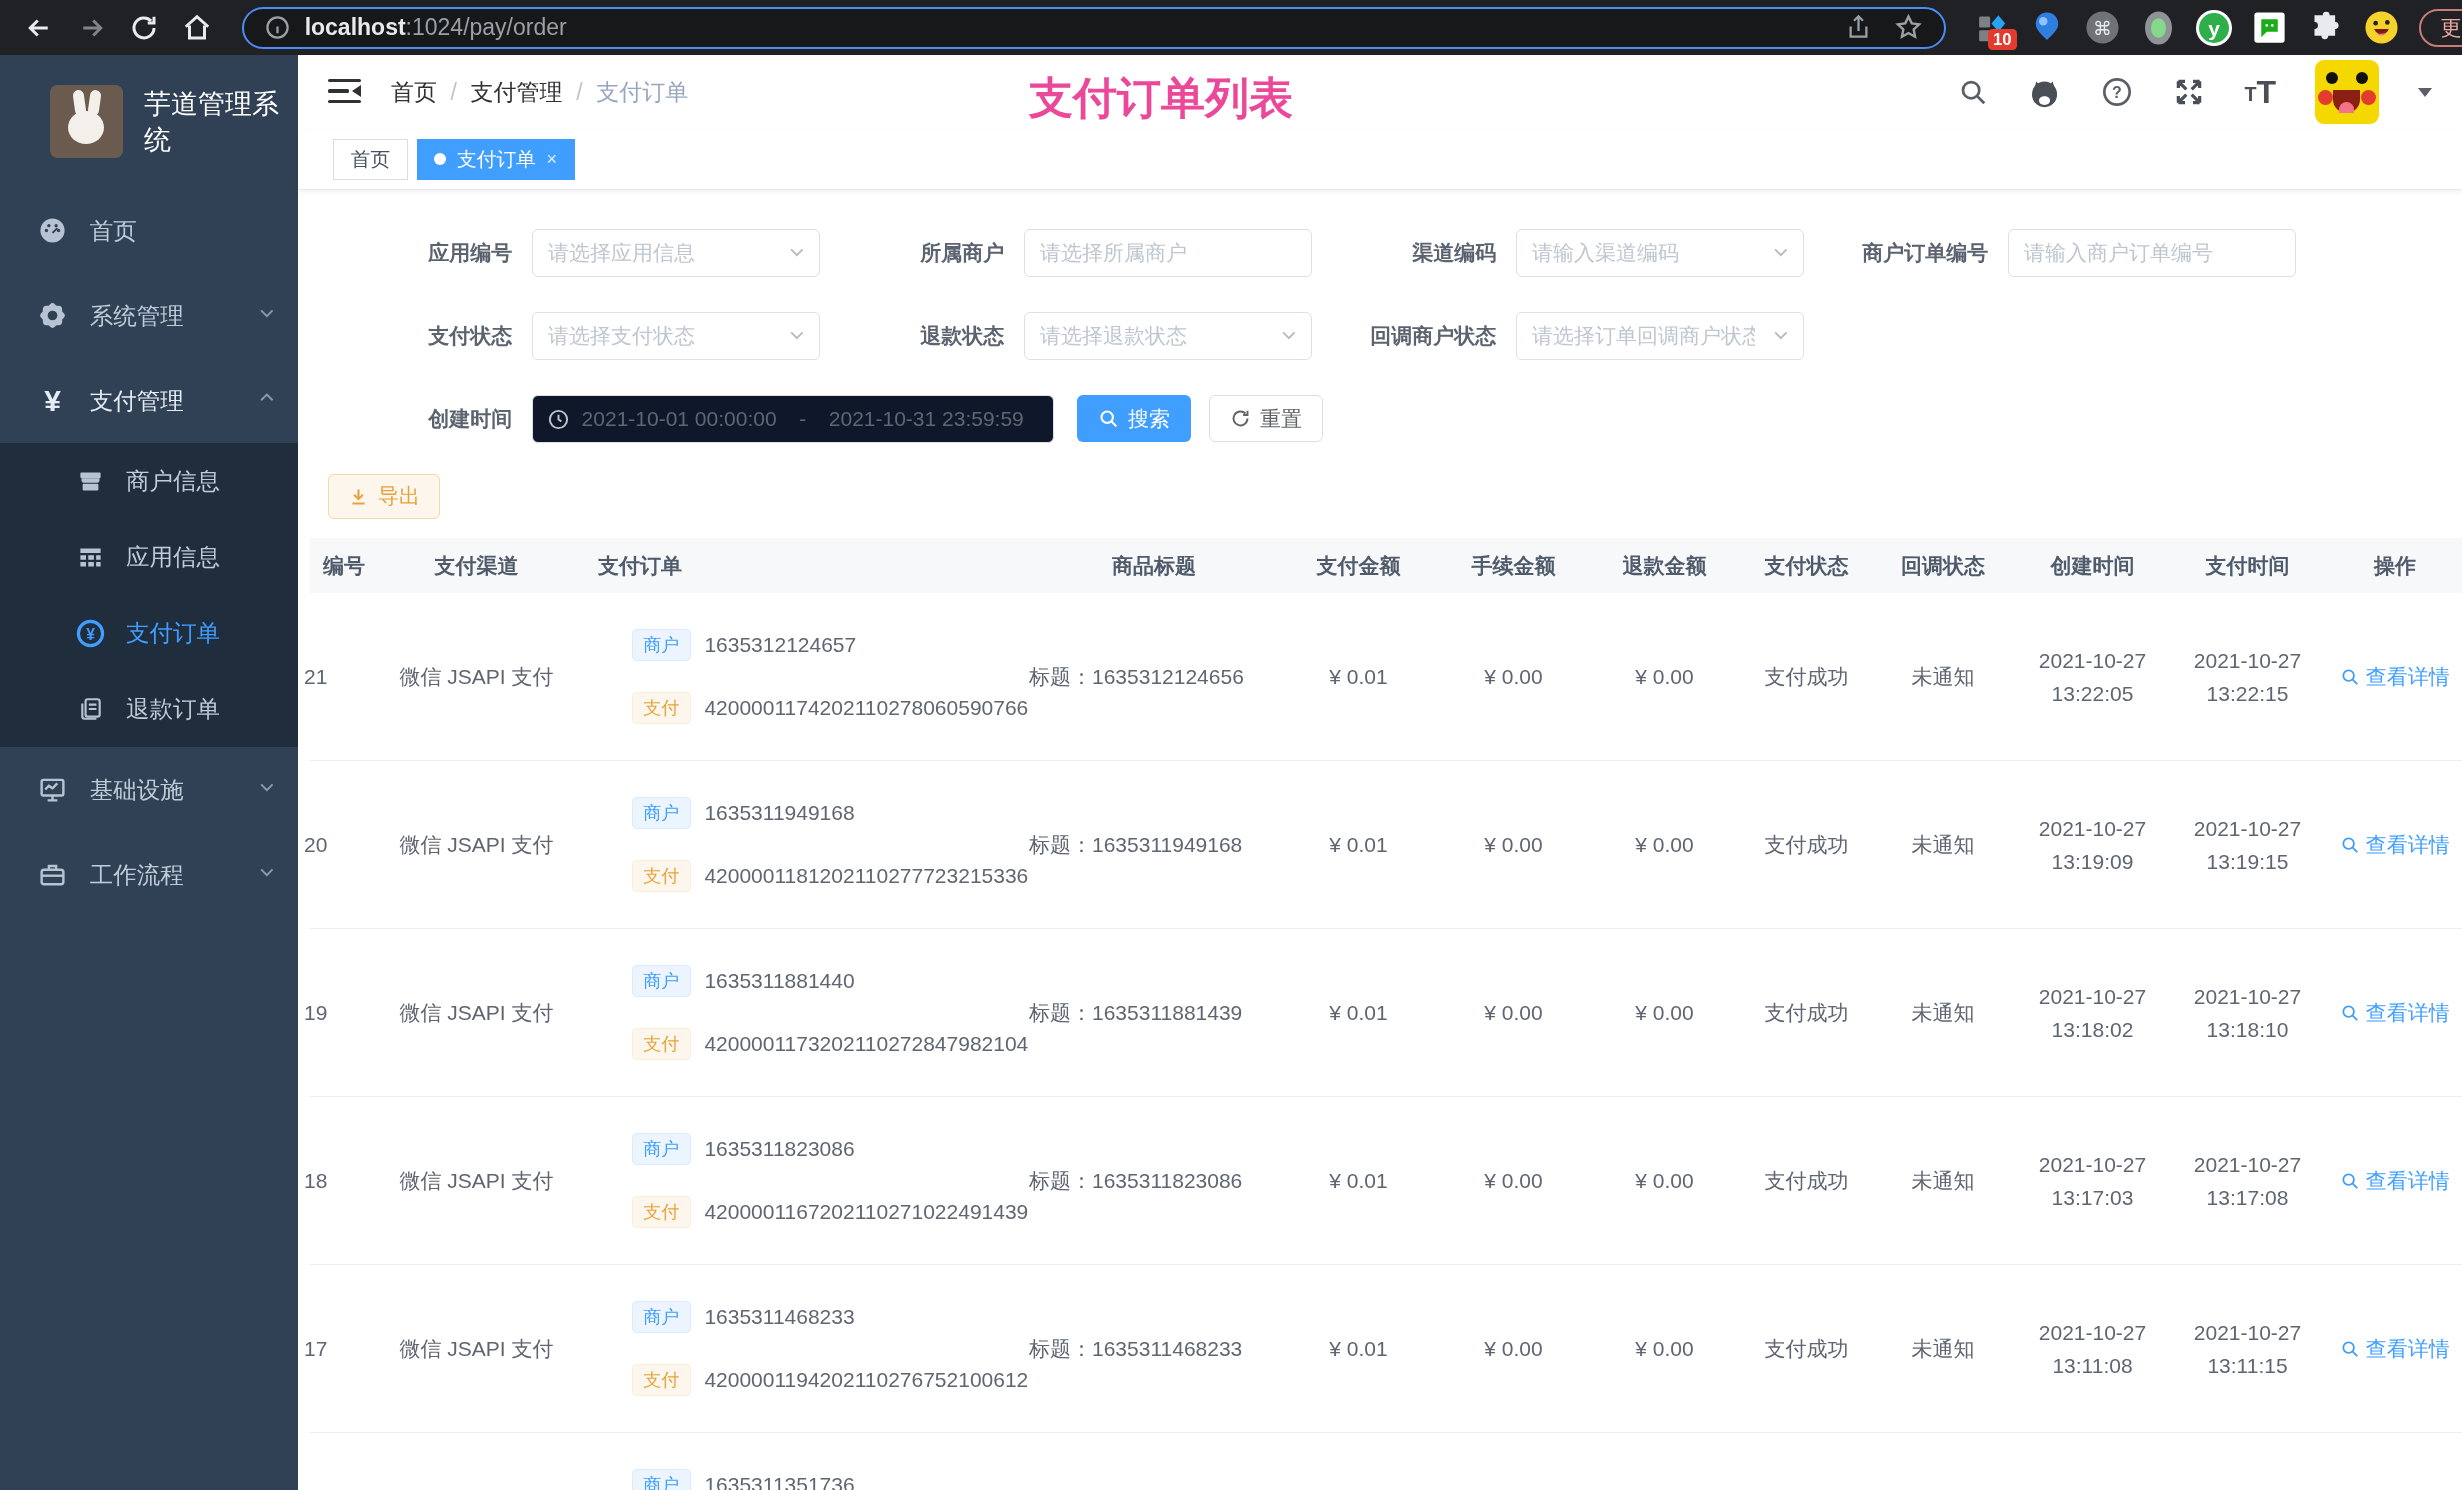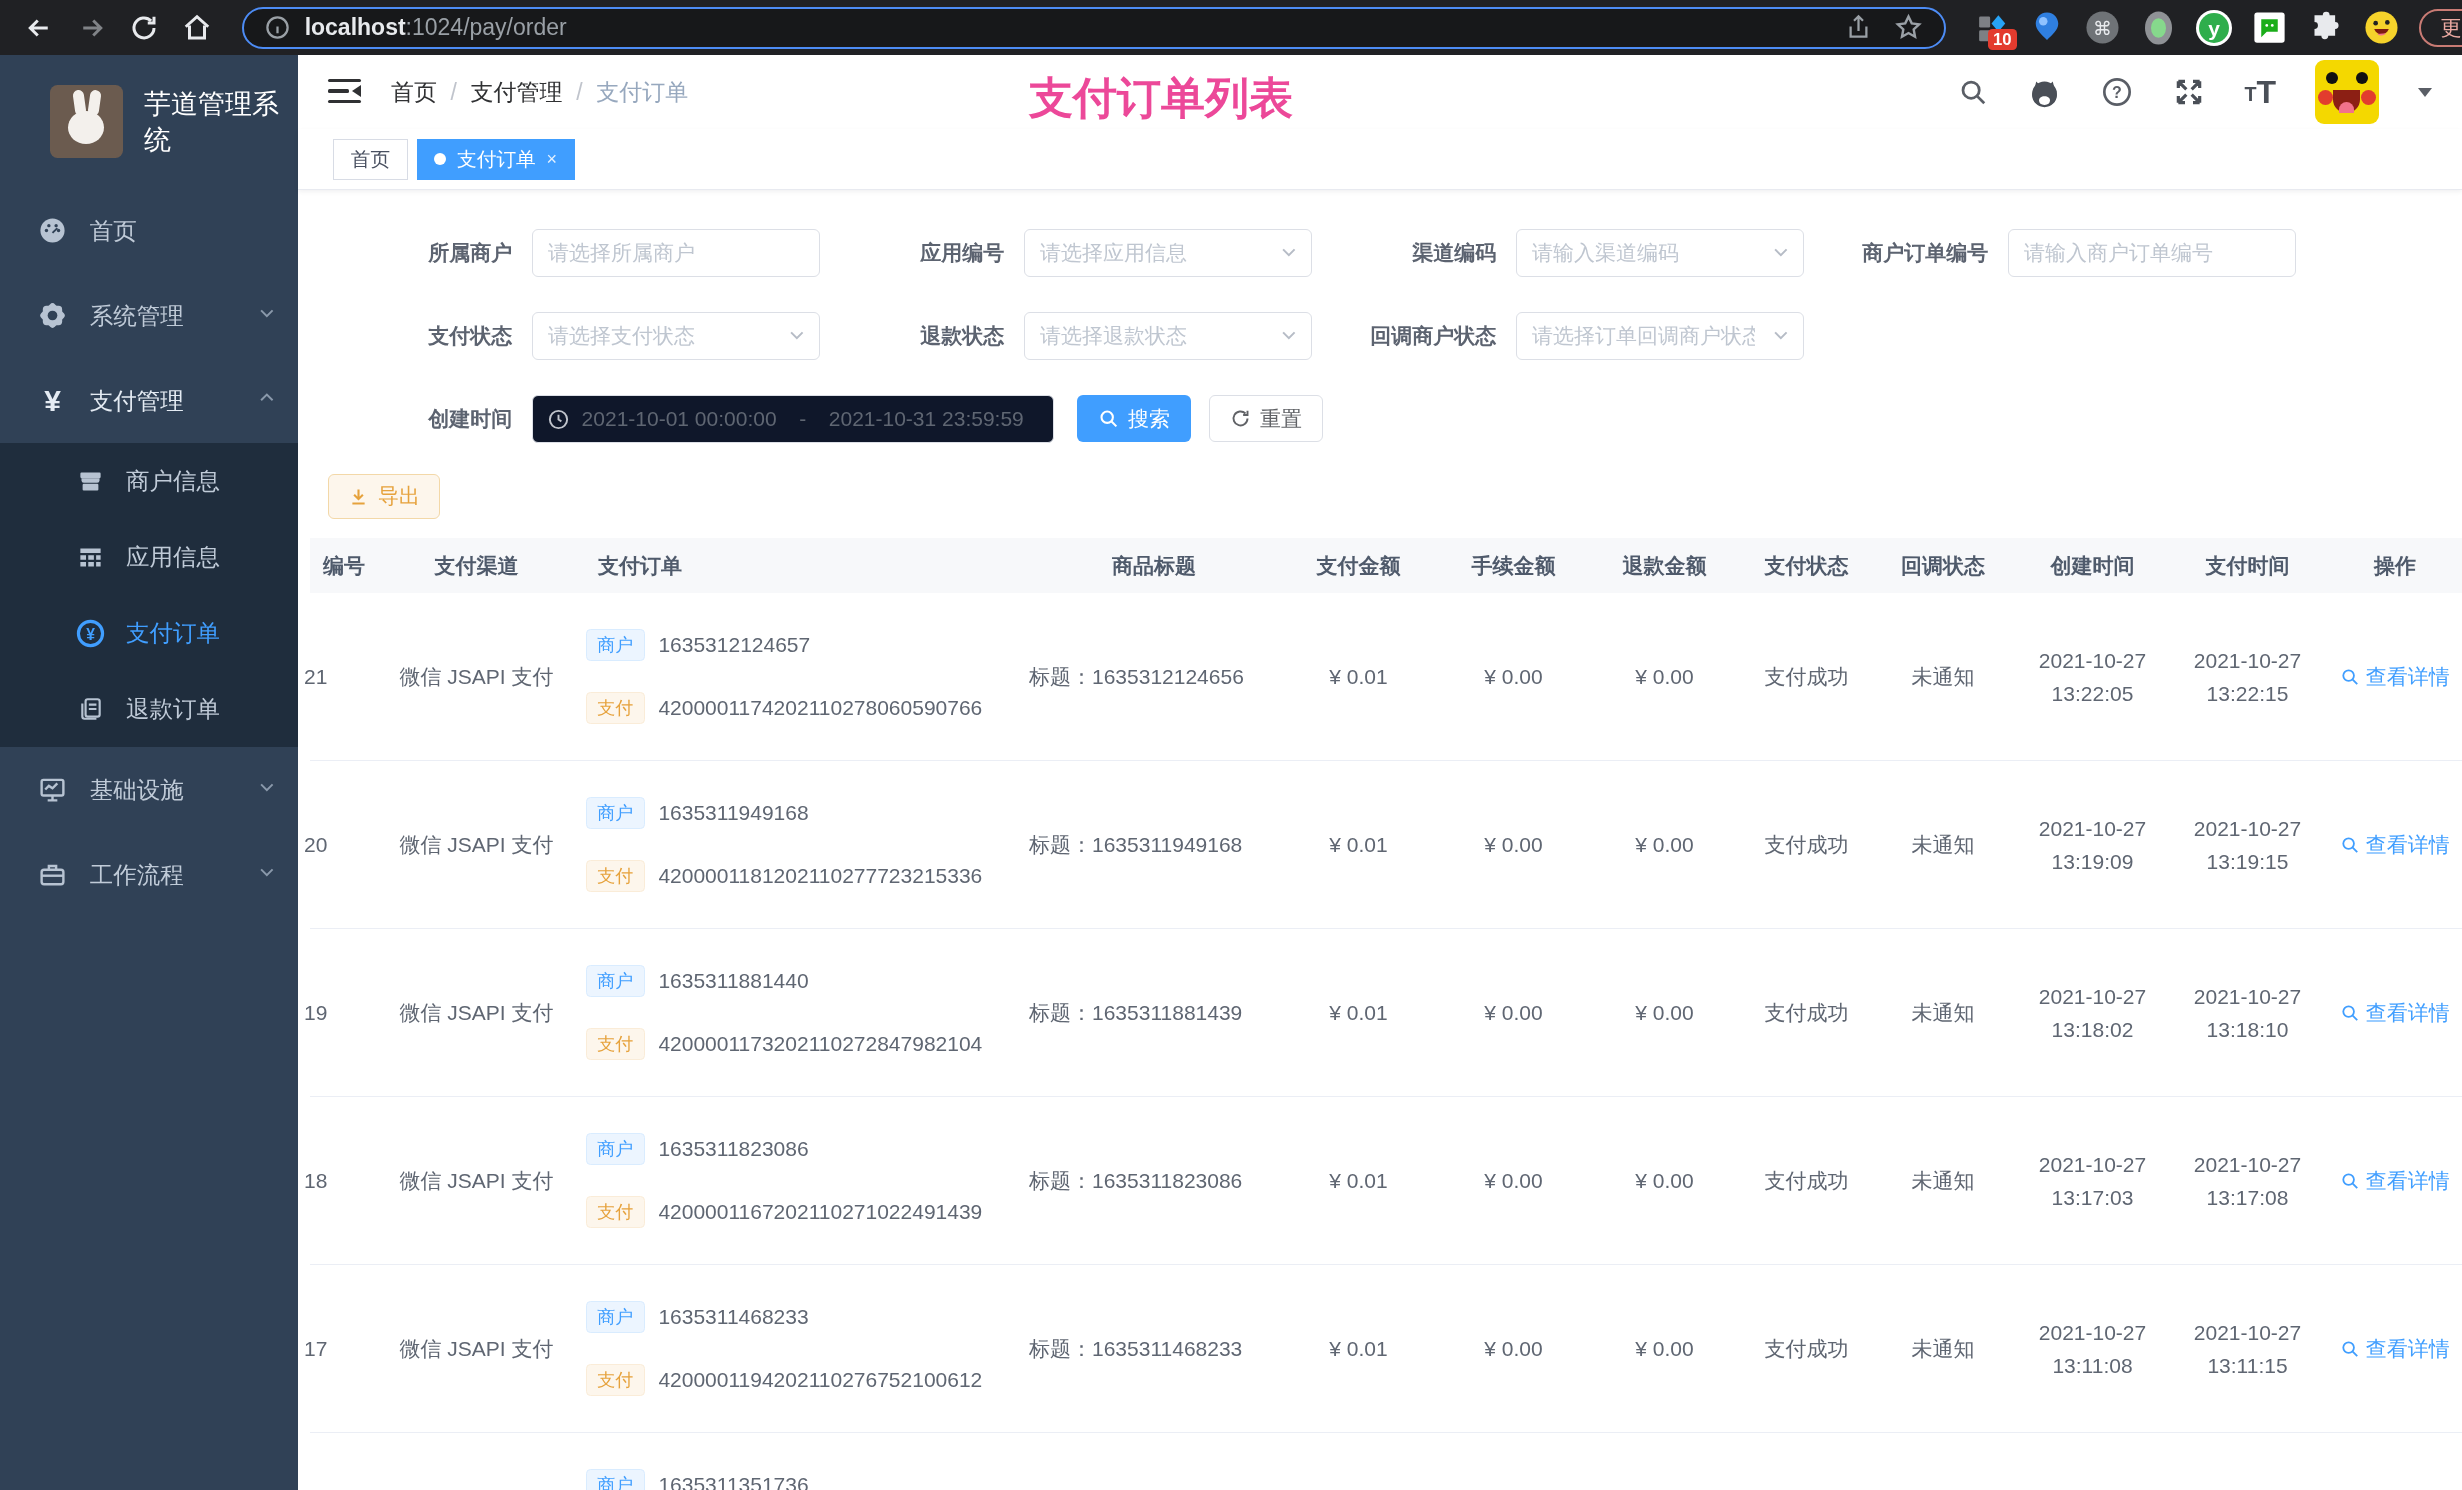--- a/index.html
+++ b/index.html
@@ -100,21 +100,21 @@
   .th { font-size:21px; font-weight:600; color:#4f5a6b; display:flex; justify-content:center; }
   .tr { display:flex; height:168px; align-items:center; border-bottom:1.5px solid #ebeef5; }
   .td { font-size:21px; color:#5f6672; display:flex; justify-content:center; align-items:center; }
   .c-id{width:68px;} .c-ch{width:197px;} .c-ord{width:454px;} .c-tt{width:250px;}
   .c-amt{width:159px;} .c-fee{width:151px;} .c-ref{width:151px;} .c-st{width:133px;}
   .c-nt{width:140px;} .c-ct{width:159px;} .c-pt{width:151px;} .c-op{width:144px;}
   .td.c-id{ justify-content:flex-start; text-indent:-6px; }
   .th.c-ord{ justify-content:flex-start; padding-left:23px; }
   .td.c-ord{ flex-direction:column; align-items:flex-start; justify-content:center; gap:27px; padding-left:10.6px; }
   .td.c-tt{ justify-content:flex-start; }
-  .ordline { display:flex; align-items:center; gap:13.6px; height:36px; }
+  .ordline { display:flex; align-items:center; gap:13.6px; height:36px;margin-left:46px; }
   .tag { font-size:18px; padding:3.8px 10.6px; border-radius:4.5px; border:1.5px solid; line-height:23px; }
   .tag-blue { background:#ecf5ff; border-color:#d9ecff; color:#409eff; }
   .tag-orange { background:#fdf6ec; border-color:#faecd8; color:#e6a23c; }
   .twolines { text-align:center; line-height:33px; }
   .detail { color:#409eff; display:flex; align-items:center; gap:6px; cursor:pointer; }
 </style>
 </head>
 <body>
 
 <div class="chrome">
@@ -421,32 +421,32 @@
         <span>支付订单</span>
         <span class="x">×</span>
       </div>
     </div>
 
     <div class="content">
 
       
       <div class="frow">
         <div class="field">
-          <span class="lb">所属商户</span>
-          <div class="ctl">
-            <input readonly="" placeholder="请选择所属商户" style="">
-          </div>
-        </div>
-        <div class="field">
           <span class="lb">应用编号</span>
           <div class="ctl sel">
             <input readonly="" placeholder="请选择应用信息" style="">
             <span class="chev"><svg width="19.7" height="19.7" viewBox="0 0 24 24" fill="none" stroke="#b6bcc6" stroke-width="2.4">
                   <path d="M5 9l7 7 7-7"></path>
                 </svg></span>
+          </div>
+        </div>
+        <div class="field">
+          <span class="lb">所属商户</span>
+          <div class="ctl">
+            <input readonly="" placeholder="请选择所属商户" style="">
           </div>
         </div>
         <div class="field">
           <span class="lb">渠道编码</span>
           <div class="ctl sel">
             <input readonly="" placeholder="请输入渠道编码" style="">
             <span class="chev"><svg width="19.7" height="19.7" viewBox="0 0 24 24" fill="none" stroke="#b6bcc6" stroke-width="2.4">
                   <path d="M5 9l7 7 7-7"></path>
                 </svg></span>
           </div>

